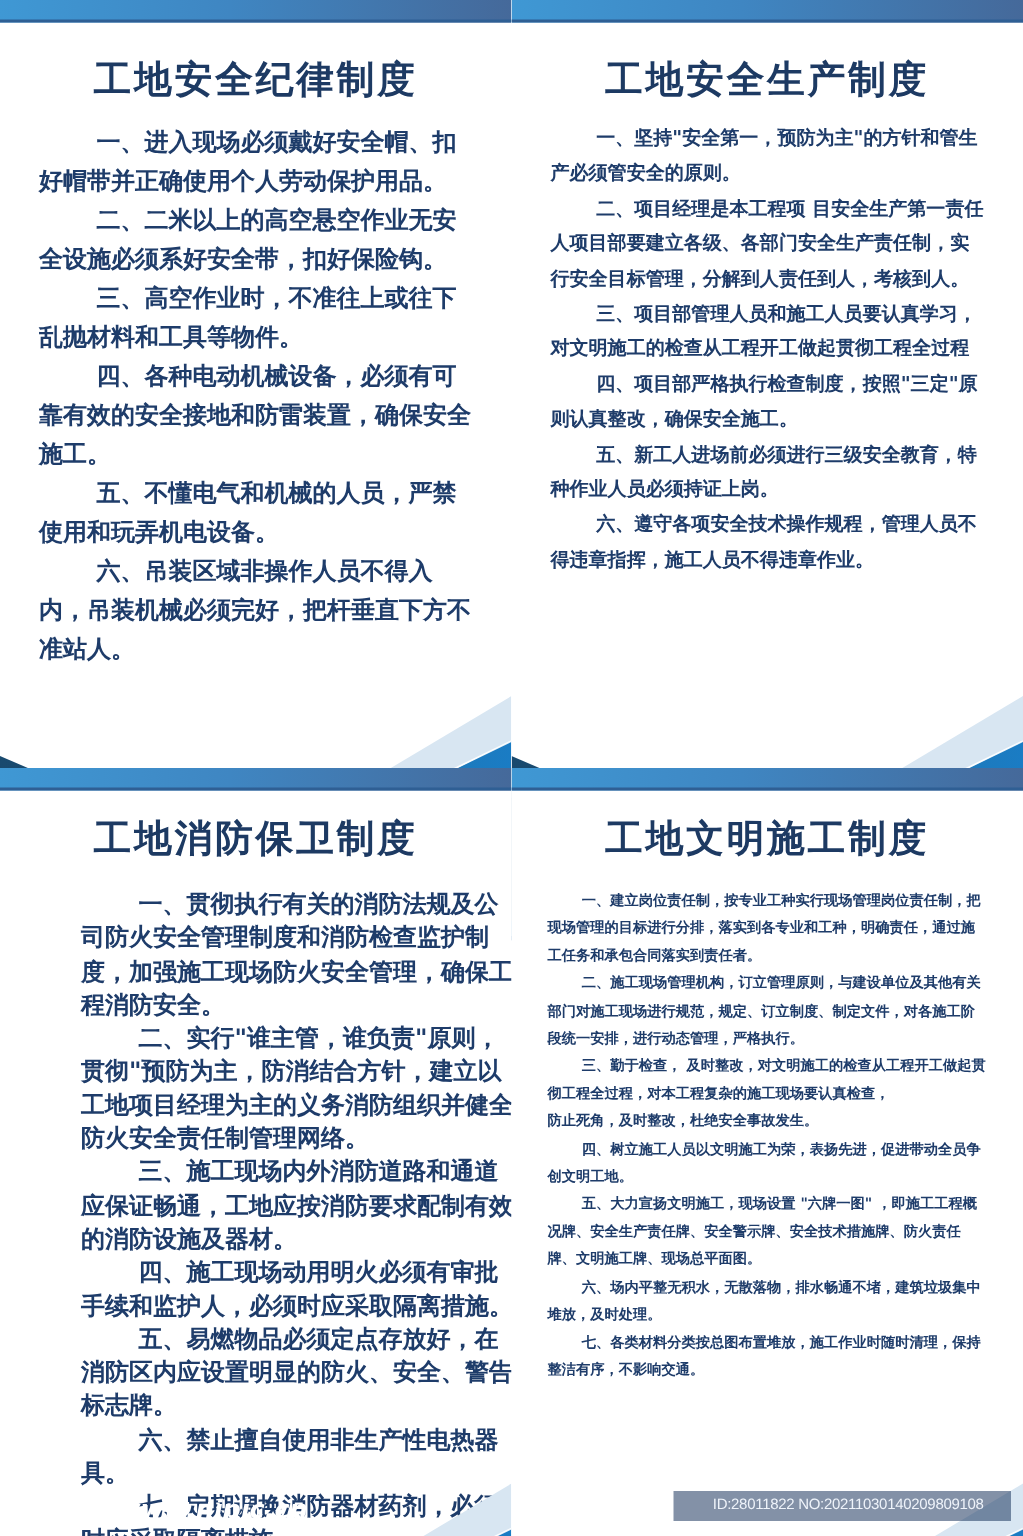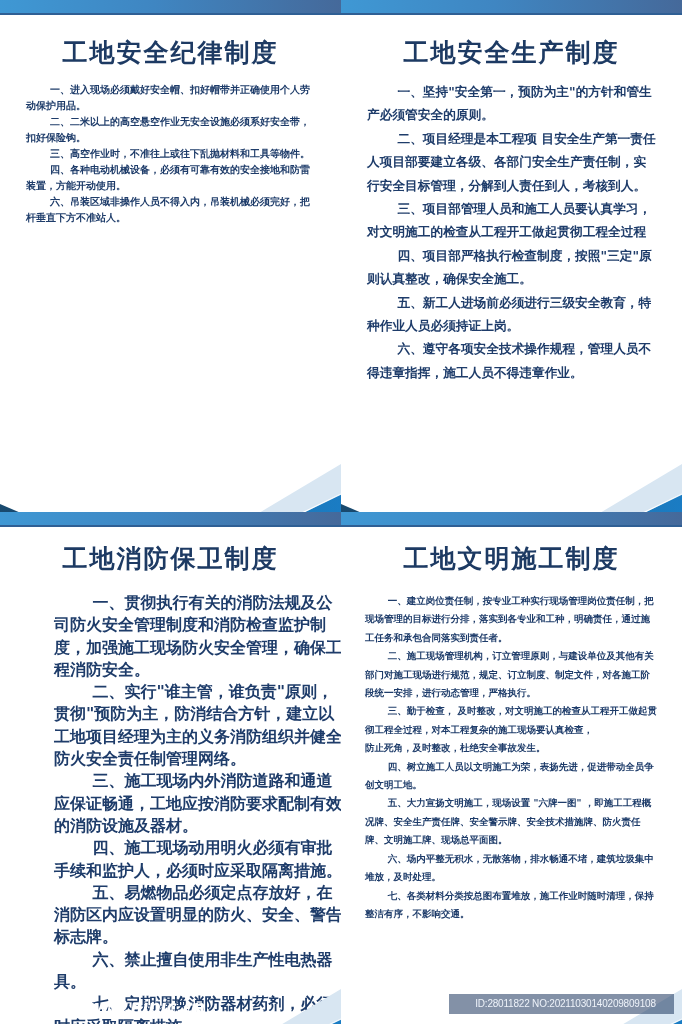--- a/index.html
+++ b/index.html
@@ -32,21 +32,21 @@
     text-align: center;
     font-size: 25px; font-weight: bold; letter-spacing: 2px;
     color: #1d3a63;
   }
   .panel.bl .title, .panel.br .title { top: 30px; }
 
   .body-text {
     position: absolute; left: 26px; top: 82px; width: 290px;
     color: #1e3c6a; font-weight: bold;
   }
-  .panel.tl .body-text, .panel.tr .body-text { font-size: 10px; line-height: 16px; }
+  .panel.tl .body-text, .panel.tr .body-text { font-size: 16px; line-height: 26px; }
   .panel.tr .body-text { top: 80px; font-size: 12.7px; line-height: 23.4px; }
   .panel.bl .body-text { top: 80px; font-size: 16px; line-height: 22.3px; left: 26px; width: 292px; margin-left: 28px; }
   .panel.br .body-text { top: 80px; font-size: 9.5px; line-height: 18.4px; left: 24px; width: 294px; }
 
   .para { text-indent: 2.4em; }
 
   .deco { position: absolute; left: 0; bottom: 0; width: 341px; height: 160px; }
   .bottom-stripe {
     position: absolute; left: 0; bottom: 0; width: 341px; height: 13px;
     background: linear-gradient(90deg, #43a0da 0%, #4a88c0 50%, #4b6c9b 100%);
@@ -110,21 +110,22 @@
   </defs>
 </svg>
 
 <section class="panel tl">
   <div class="top-bar"></div>
   <h1 class="title">工地安全纪律制度</h1>
   <div class="body-text">
     <p class="para">一、进入现场必须戴好安全帽、扣好帽带并正确使用个人劳动保护用品。</p>
     <p class="para">二、二米以上的高空悬空作业无安全设施必须系好安全带，扣好保险钩。</p>
     <p class="para">三、高空作业时，不准往上或往下乱抛材料和工具等物件。</p>
-    <p class="para">四、各种电动机械设备，必须有可靠有效的安全接地和防雷装置，方能开动使用。</p>
+    <p class="para">四、各种电动机械设备，必须有可靠有效的安全接地和防雷装置，确保安全施工。</p>
+    <p class="para">五、不懂电气和机械的人员，严禁使用和玩弄机电设备。</p>
     <p class="para">六、吊装区域非操作人员不得入内，吊装机械必须完好，把杆垂直下方不准站人。</p>
   </div>
   <svg class="deco" style="bottom:13px" viewBox="0 0 341 160" preserveAspectRatio="none">
       <use href="#decoShape"></use>
     </svg>
   <div class="bottom-stripe"></div>
 </section>
 
 <section class="panel tr">
   <div class="top-bar"></div>

